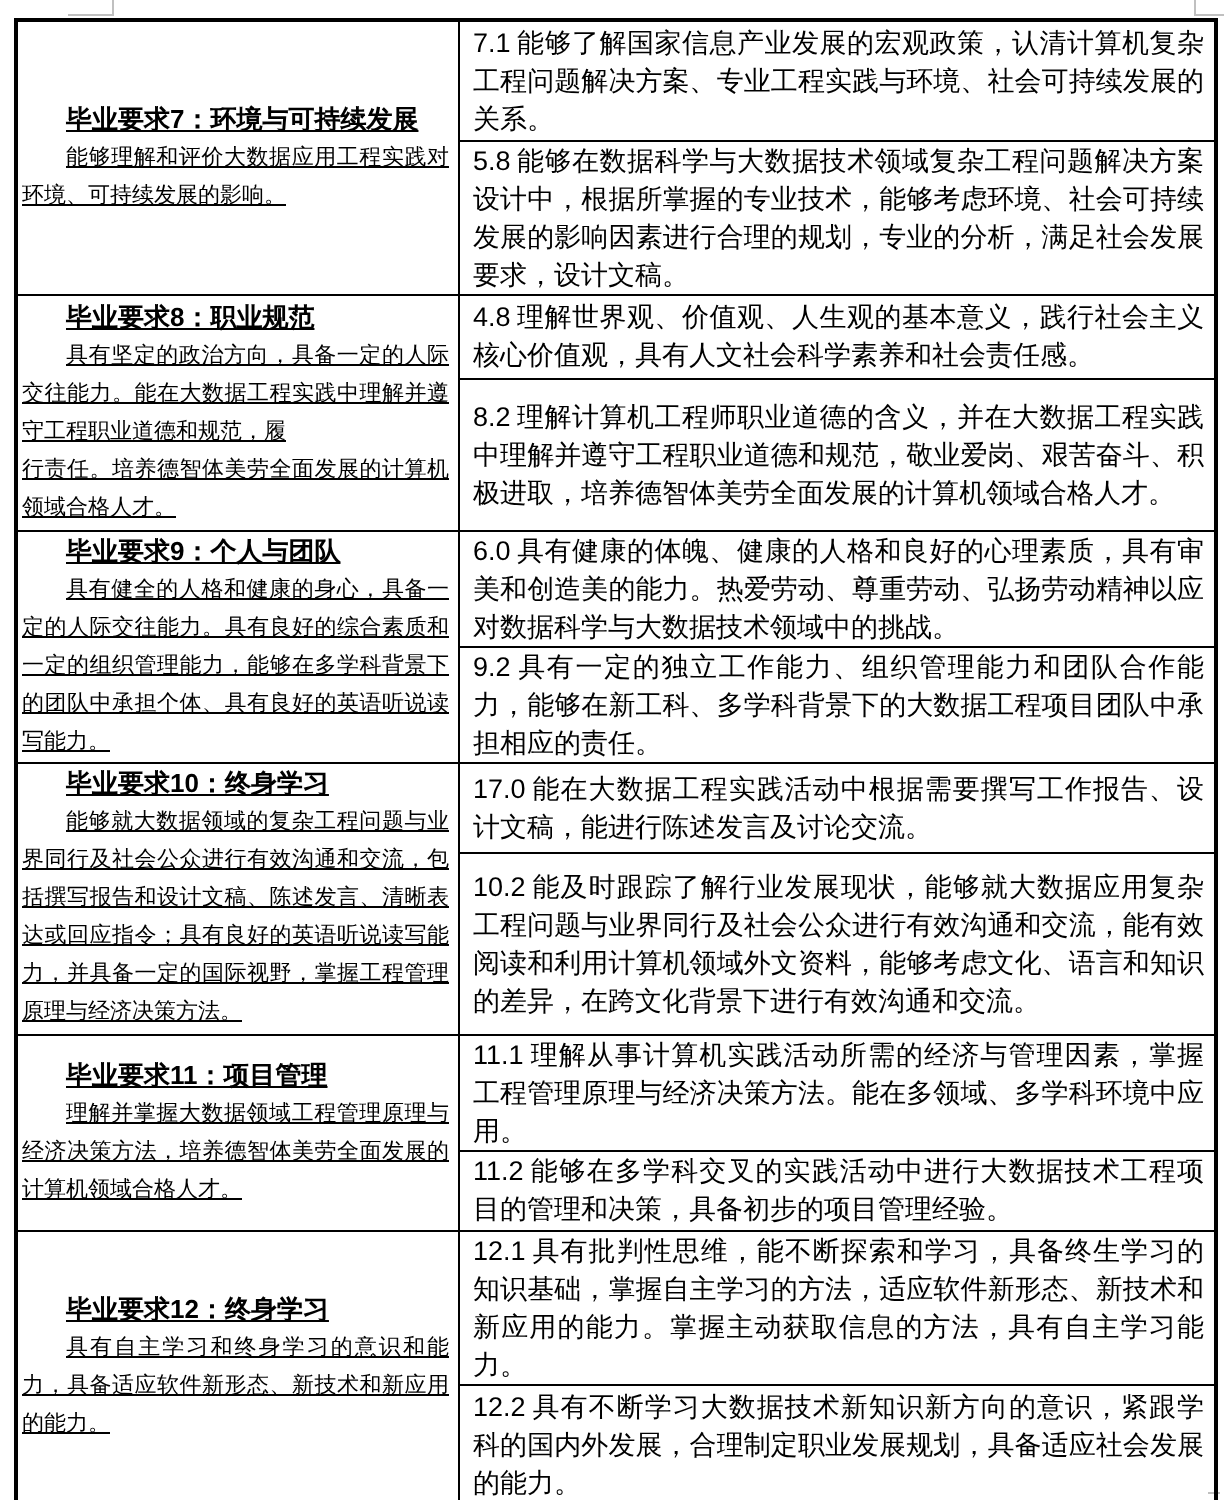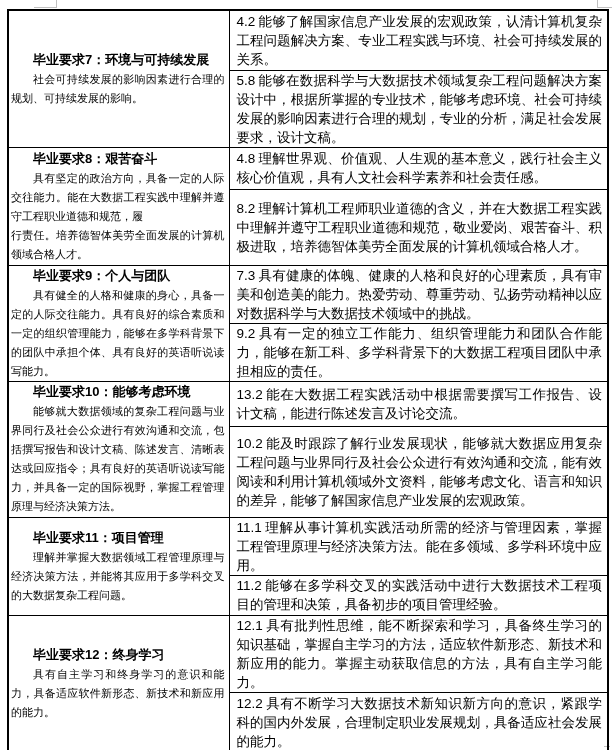--- a/index.html
+++ b/index.html
@@ -1,21 +1,21 @@
 <!DOCTYPE html>
 <html><head>
 <meta charset="utf-8">
 <style>
   html,body{margin:0;padding:0;background:#ffffff;}
   .page{position:relative;width:613px;height:750px;background:#ffffff;overflow:hidden;
         font-family:"Liberation Sans","DejaVu Sans",sans-serif;color:#000;}
   table.req{position:absolute;left:7px;top:9px;width:600px;border-collapse:collapse;
             table-layout:fixed;border:2px solid #000;}
   td{border:1px solid #000;overflow:hidden;box-sizing:border-box;vertical-align:middle;}
-  td.left{width:221px;padding:0 4px 0 2px;font-size:11px;line-height:19px;text-align:justify;}
+  td.left{width:221px;padding:0 4px 0 2px;font-size:11px;line-height:19px;text-align:justify;text-decoration:underline;}
   td.right{width:379px;padding:0 5px 0 7px;font-size:13.5px;line-height:19px;text-align:justify;}
   .title{font-weight:bold;font-size:13px;line-height:20px;text-indent:22px;margin:0;}
   .para{margin:0;}
   .indent{text-indent:22px;}
   .num{margin-right:3px;}
   .mark{position:absolute;background:#c0c0c0;}
   .mark-tl-h{left:34px;top:7px;width:23px;height:1px;}
   .mark-tl-v{left:56px;top:0;width:1px;height:8px;}
   .mark-tr-v{left:597px;top:0;width:1px;height:8px;}
   .mark-tr-h{left:597px;top:7px;width:15px;height:1px;}
@@ -33,82 +33,82 @@
   <div class="mark mark-tr-h"></div>
   <div class="mark mark-br-h"></div>
   <div class="mark mark-br-v"></div>
 
   <table class="req">
 
     <tbody>
         <tr>
       <td class="left" rowspan="2">
         <div class="title">毕业要求7：环境与可持续发展</div>
-        <p class="para indent">社会可持续发展的影响因素进行合理的规划、可持续发展的影响。</p>
+        <p class="para indent">能够理解和评价大数据应用工程实践对环境、可持续发展的影响。</p>
       </td>
       <td class="right" style="height:60px">
-        <span class="num">4.2</span><span>能够了解国家信息产业发展的宏观政策，认清计算机复杂工程问题解决方案、专业工程实践与环境、社会可持续发展的关系。</span>
+        <span class="num">7.1</span><span>能够了解国家信息产业发展的宏观政策，认清计算机复杂工程问题解决方案、专业工程实践与环境、社会可持续发展的关系。</span>
       </td>
     </tr>
     <tr>
       <td class="right" style="height:75px">
         <span class="num">5.8</span><span>能够在数据科学与大数据技术领域复杂工程问题解决方案设计中，根据所掌握的专业技术，能够考虑环境、社会可持续发展的影响因素进行合理的规划，专业的分析，满足社会发展要求，设计文稿。</span>
       </td>
     </tr>
 
     <tr>
       <td class="left" rowspan="2">
-        <div class="title">毕业要求8：艰苦奋斗</div>
+        <div class="title">毕业要求8：职业规范</div>
         <p class="para indent">具有坚定的政治方向，具备一定的人际交往能力。能在大数据工程实践中理解并遵守工程职业道德和规范，履</p>
         <p class="para">行责任。培养德智体美劳全面发展的计算机领域合格人才。</p>
       </td>
       <td class="right" style="height:42px">
         <span class="num">4.8</span><span>理解世界观、价值观、人生观的基本意义，践行社会主义核心价值观，具有人文社会科学素养和社会责任感。</span>
       </td>
     </tr>
     <tr>
       <td class="right" style="height:76px">
         <span class="num">8.2</span><span>理解计算机工程师职业道德的含义，并在大数据工程实践中理解并遵守工程职业道德和规范，敬业爱岗、艰苦奋斗、积极进取，培养德智体美劳全面发展的计算机领域合格人才。</span>
       </td>
     </tr>
 
     <tr>
       <td class="left" rowspan="2">
         <div class="title">毕业要求9：个人与团队</div>
         <p class="para indent">具有健全的人格和健康的身心，具备一定的人际交往能力。具有良好的综合素质和一定的组织管理能力，能够在多学科背景下的团队中承担个体、具有良好的英语听说读写能力。</p>
       </td>
       <td class="right" style="height:57px">
-        <span class="num">7.3</span><span>具有健康的体魄、健康的人格和良好的心理素质，具有审美和创造美的能力。热爱劳动、尊重劳动、弘扬劳动精神以应对数据科学与大数据技术领域中的挑战。</span>
+        <span class="num">6.0</span><span>具有健康的体魄、健康的人格和良好的心理素质，具有审美和创造美的能力。热爱劳动、尊重劳动、弘扬劳动精神以应对数据科学与大数据技术领域中的挑战。</span>
       </td>
     </tr>
     <tr>
       <td class="right" style="height:56px">
         <span class="num">9.2</span><span>具有一定的独立工作能力、组织管理能力和团队合作能力，能够在新工科、多学科背景下的大数据工程项目团队中承担相应的责任。</span>
       </td>
     </tr>
 
     <tr>
       <td class="left" rowspan="2">
-        <div class="title">毕业要求10：能够考虑环境</div>
+        <div class="title">毕业要求10：终身学习</div>
         <p class="para indent">能够就大数据领域的复杂工程问题与业界同行及社会公众进行有效沟通和交流，包括撰写报告和设计文稿、陈述发言、清晰表达或回应指令；具有良好的英语听说读写能力，并具备一定的国际视野，掌握工程管理原理与经济决策方法。</p>
       </td>
       <td class="right" style="height:45px">
-        <span class="num">13.2</span><span>能在大数据工程实践活动中根据需要撰写工作报告、设计文稿，能进行陈述发言及讨论交流。</span>
+        <span class="num">17.0</span><span>能在大数据工程实践活动中根据需要撰写工作报告、设计文稿，能进行陈述发言及讨论交流。</span>
       </td>
     </tr>
     <tr>
       <td class="right" style="height:91px">
-        <span class="num">10.2</span><span>能及时跟踪了解行业发展现状，能够就大数据应用复杂工程问题与业界同行及社会公众进行有效沟通和交流，能有效阅读和利用计算机领域外文资料，能够考虑文化、语言和知识的差异，能够了解国家信息产业发展的宏观政策。</span>
+        <span class="num">10.2</span><span>能及时跟踪了解行业发展现状，能够就大数据应用复杂工程问题与业界同行及社会公众进行有效沟通和交流，能有效阅读和利用计算机领域外文资料，能够考虑文化、语言和知识的差异，在跨文化背景下进行有效沟通和交流。</span>
       </td>
     </tr>
 
     <tr>
       <td class="left" rowspan="2">
         <div class="title">毕业要求11：项目管理</div>
-        <p class="para indent">理解并掌握大数据领域工程管理原理与经济决策方法，并能将其应用于多学科交叉的大数据复杂工程问题。</p>
+        <p class="para indent">理解并掌握大数据领域工程管理原理与经济决策方法，培养德智体美劳全面发展的计算机领域合格人才。</p>
       </td>
       <td class="right" style="height:56px">
         <span class="num">11.1</span><span>理解从事计算机实践活动所需的经济与管理因素，掌握工程管理原理与经济决策方法。能在多领域、多学科环境中应用。</span>
       </td>
     </tr>
     <tr>
       <td class="right" style="height:40px">
         <span class="num">11.2</span><span>能够在多学科交叉的实践活动中进行大数据技术工程项目的管理和决策，具备初步的项目管理经验。</span>
       </td>
     </tr>

